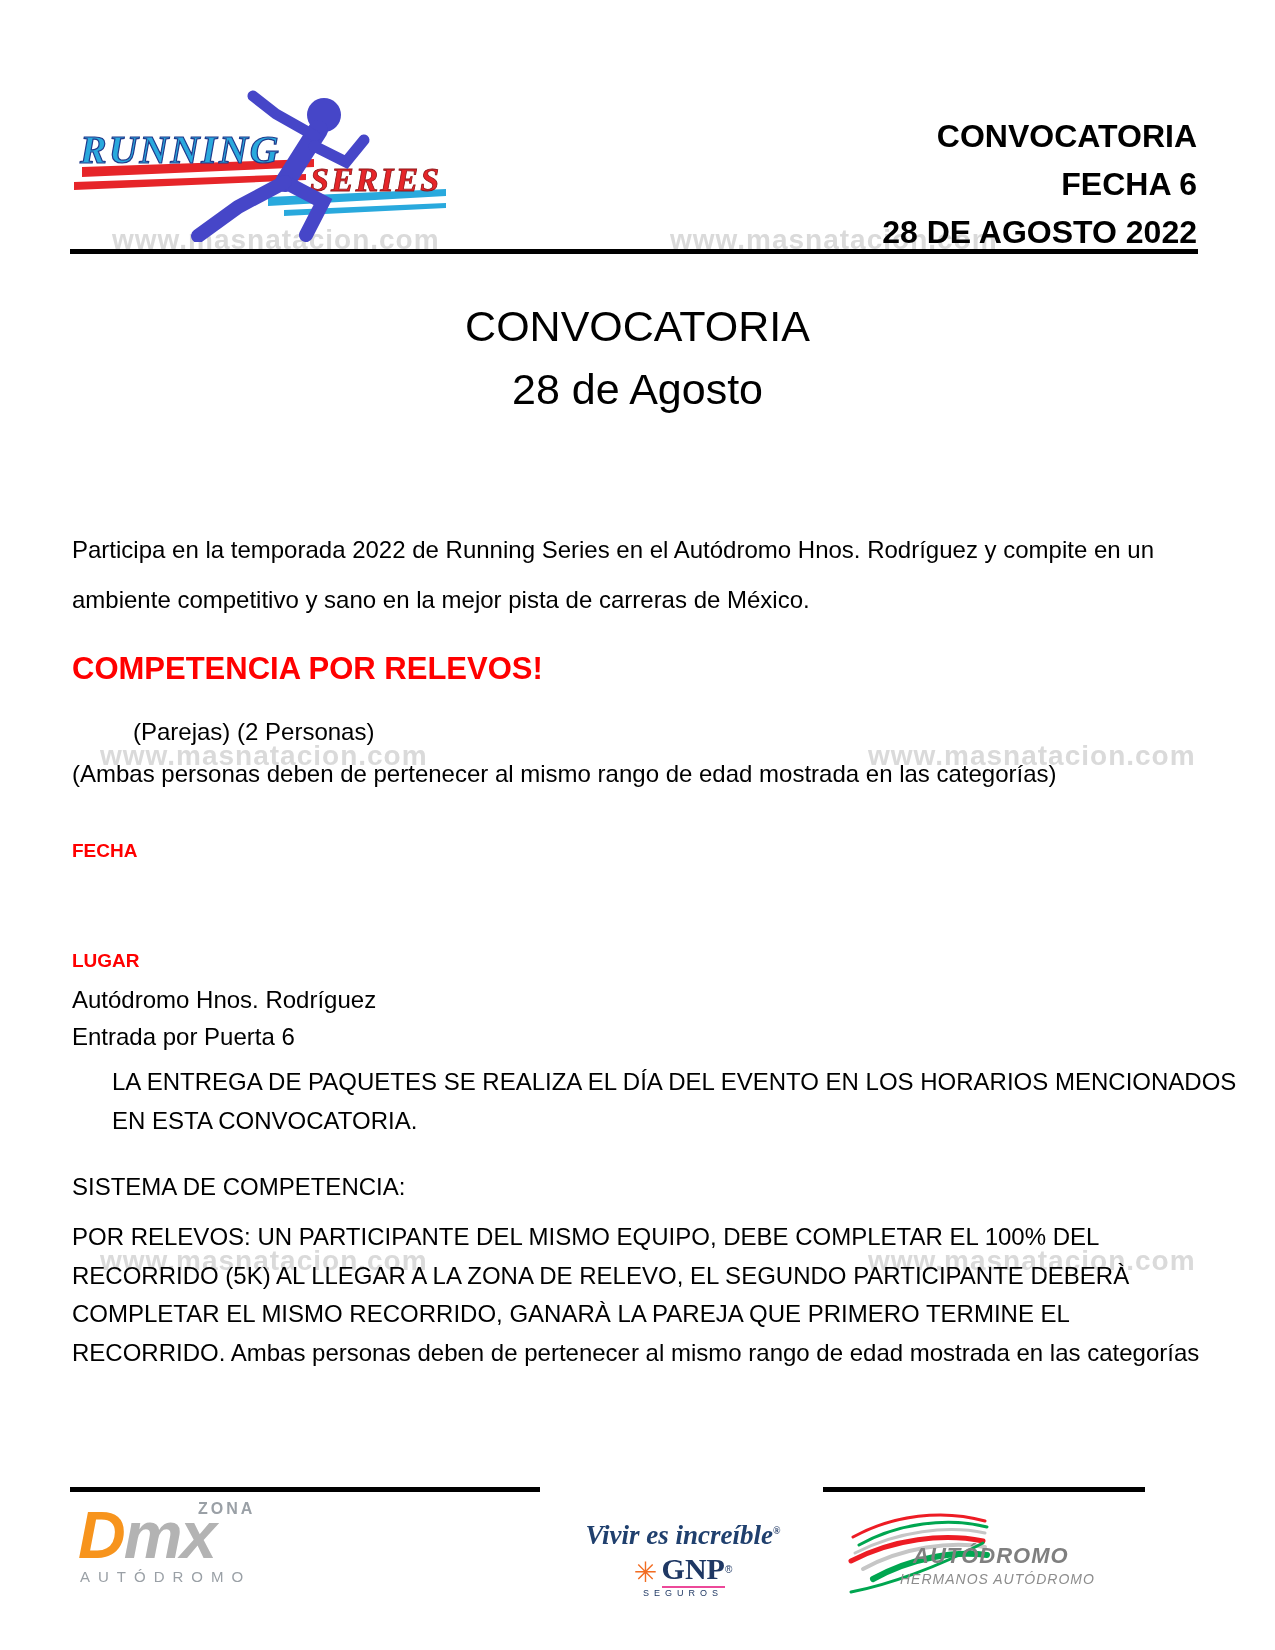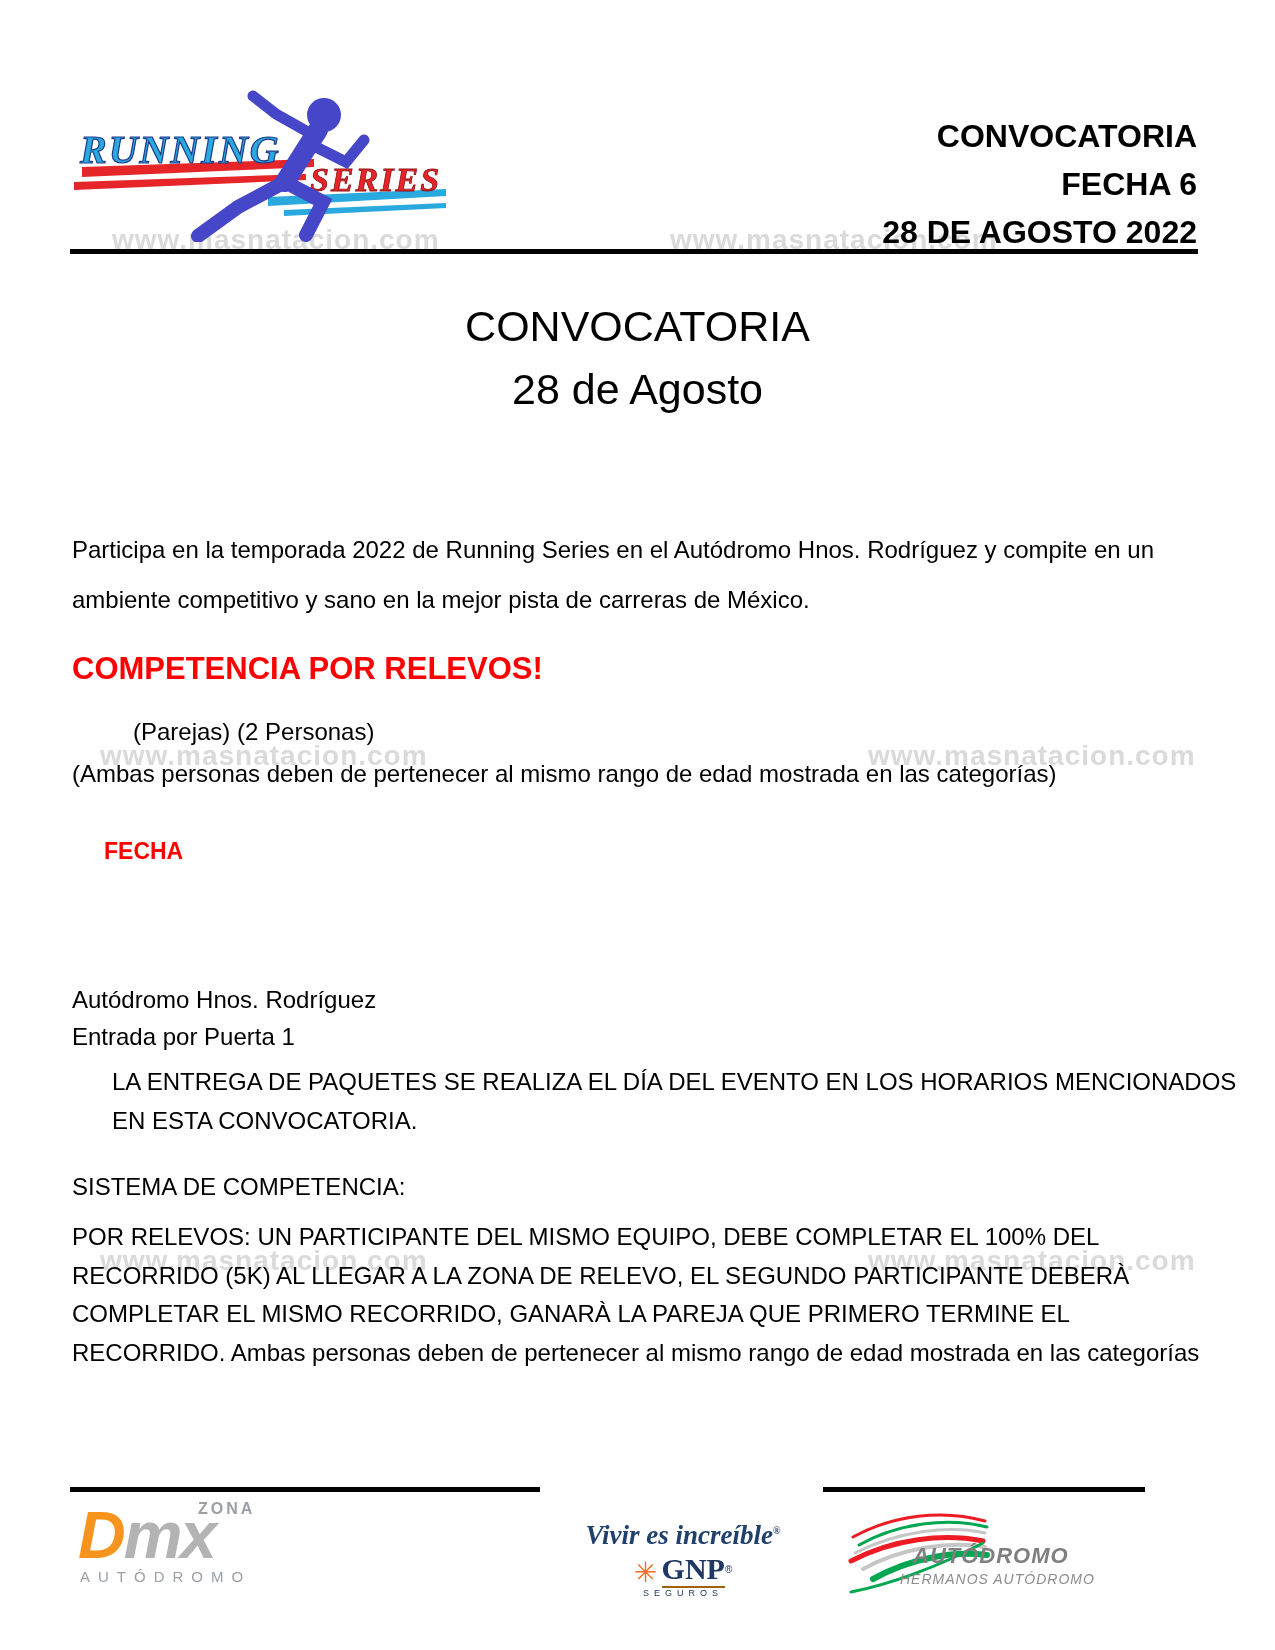--- a/index.html
+++ b/index.html
@@ -13,38 +13,38 @@
   
   .wm{position:absolute;color:#dadada;font-size:28px;font-weight:bold;letter-spacing:1px;
       white-space:nowrap;z-index:0;}
   
   .title-block{position:absolute;left:0;top:295px;width:1275px;text-align:center;
                font-size:43px;line-height:63px;}
   .title-bold{font-weight:bold;}
   
   .t{position:absolute;left:72px;width:1140px;font-size:24px;line-height:50px;z-index:1;}
   .red-h1{color:#ff0000;font-weight:bold;font-size:31px;}
-  .red-h2{color:#ff0000;font-weight:bold;font-size:23px;margin-left:32px;}
+  .red-h2{color:#ff0000;font-weight:bold;font-size:19px;}
   
   .rule-b{position:absolute;top:1487px;height:5px;background:#000;}
   .dmx-zona{position:absolute;left:198px;top:1500px;font-size:16px;letter-spacing:3px;
             color:#9aa0a6;font-weight:bold;}
   .dmx-big{position:absolute;left:78px;top:1504px;font-size:66px;font-weight:900;
            font-style:italic;letter-spacing:-2px;line-height:62px;}
   .dmx-d{color:#f7941d;}
   .dmx-mx{color:#b3b3b3;}
   .dmx-sub{position:absolute;left:80px;top:1568px;font-size:15px;letter-spacing:8px;
            color:#9aa0a6;}
   .gnp-slogan{position:absolute;left:563px;top:1520px;width:240px;text-align:center;
               font-family:"Liberation Serif",serif;font-style:italic;font-weight:bold;
               font-size:27px;color:#20406e;}
   .gnp-row{position:absolute;left:563px;top:1552px;width:240px;text-align:center;}
   .gnp-star{color:#f26c21;font-size:28px;vertical-align:-3px;}
   .gnp-name{font-family:"Liberation Serif",serif;font-weight:bold;font-size:30px;
-            color:#1f3864;border-bottom:2px solid #a16207;padding-bottom:1px;}
+            color:#1f3864;border-bottom:2px solid #ec4899;padding-bottom:1px;}
   .gnp-reg{font-size:10px;color:#1f3864;vertical-align:super;}
   .gnp-seguros{position:absolute;left:563px;top:1588px;width:240px;text-align:center;
                font-size:9px;letter-spacing:5px;color:#1f3864;}
   .ahr-l1{position:absolute;left:913px;top:1543px;font-size:22px;font-weight:bold;
           font-style:italic;color:#7f7f7f;letter-spacing:1px;}
   .ahr-l2{position:absolute;left:900px;top:1571px;font-size:14px;font-style:italic;
           color:#8c8c8c;letter-spacing:1px;}
 </style>
 </head>
 <body>
@@ -91,22 +91,23 @@
   </div>
 
   <div class="t" style="top:525px;">Participa en la temporada 2022 de Running Series en el Autódromo Hnos. Rodríguez y compite en un ambiente competitivo y sano en la mejor pista de carreras de México.</div>
 
   <div class="t red-h1" style="top:644px;">COMPETENCIA POR RELEVOS!</div>
   <div class="t" style="top:707px;left:97px;margin-left:36px;">(Parejas) (2 Personas)</div>
   <div class="t" style="top:749px;">(Ambas personas deben de pertenecer al mismo rango de edad mostrada en las categorías)</div>
 
   <div class="t red-h2" style="top:826px;">FECHA</div>
 
+  <div class="t red-h2" style="top:936px;">LUGAR</div>
   <div class="t" style="top:975px;">Autódromo Hnos. Rodríguez</div>
-  <div class="t" style="top:1012px;">Entrada por Puerta 1</div>
+  <div class="t" style="top:1012px;">Entrada por Puerta 6</div>
 
   <div class="t" style="top:1062px;line-height:39px;margin-left:40px;">LA ENTREGA DE PAQUETES SE REALIZA EL DÍA DEL EVENTO EN LOS HORARIOS MENCIONADOS EN ESTA CONVOCATORIA.</div>
   <div class="t" style="top:1162px;">SISTEMA DE COMPETENCIA:</div>
   <div class="t" style="top:1218px;line-height:38.5px;">POR RELEVOS: UN PARTICIPANTE DEL MISMO EQUIPO, DEBE COMPLETAR EL 100% DEL RECORRIDO (5K) AL LLEGAR A LA ZONA DE RELEVO, EL SEGUNDO PARTICIPANTE DEBERÀ COMPLETAR EL MISMO RECORRIDO, GANARÀ LA PAREJA QUE PRIMERO TERMINE EL RECORRIDO. Ambas personas deben de pertenecer al mismo rango de edad mostrada en las categorías</div>
 
   <div class="rule-b" style="left:70px;width:470px;"></div>
   <div class="rule-b" style="left:823px;width:322px;"></div>
 
   <div>
     <div class="dmx-zona">ZONA</div>

